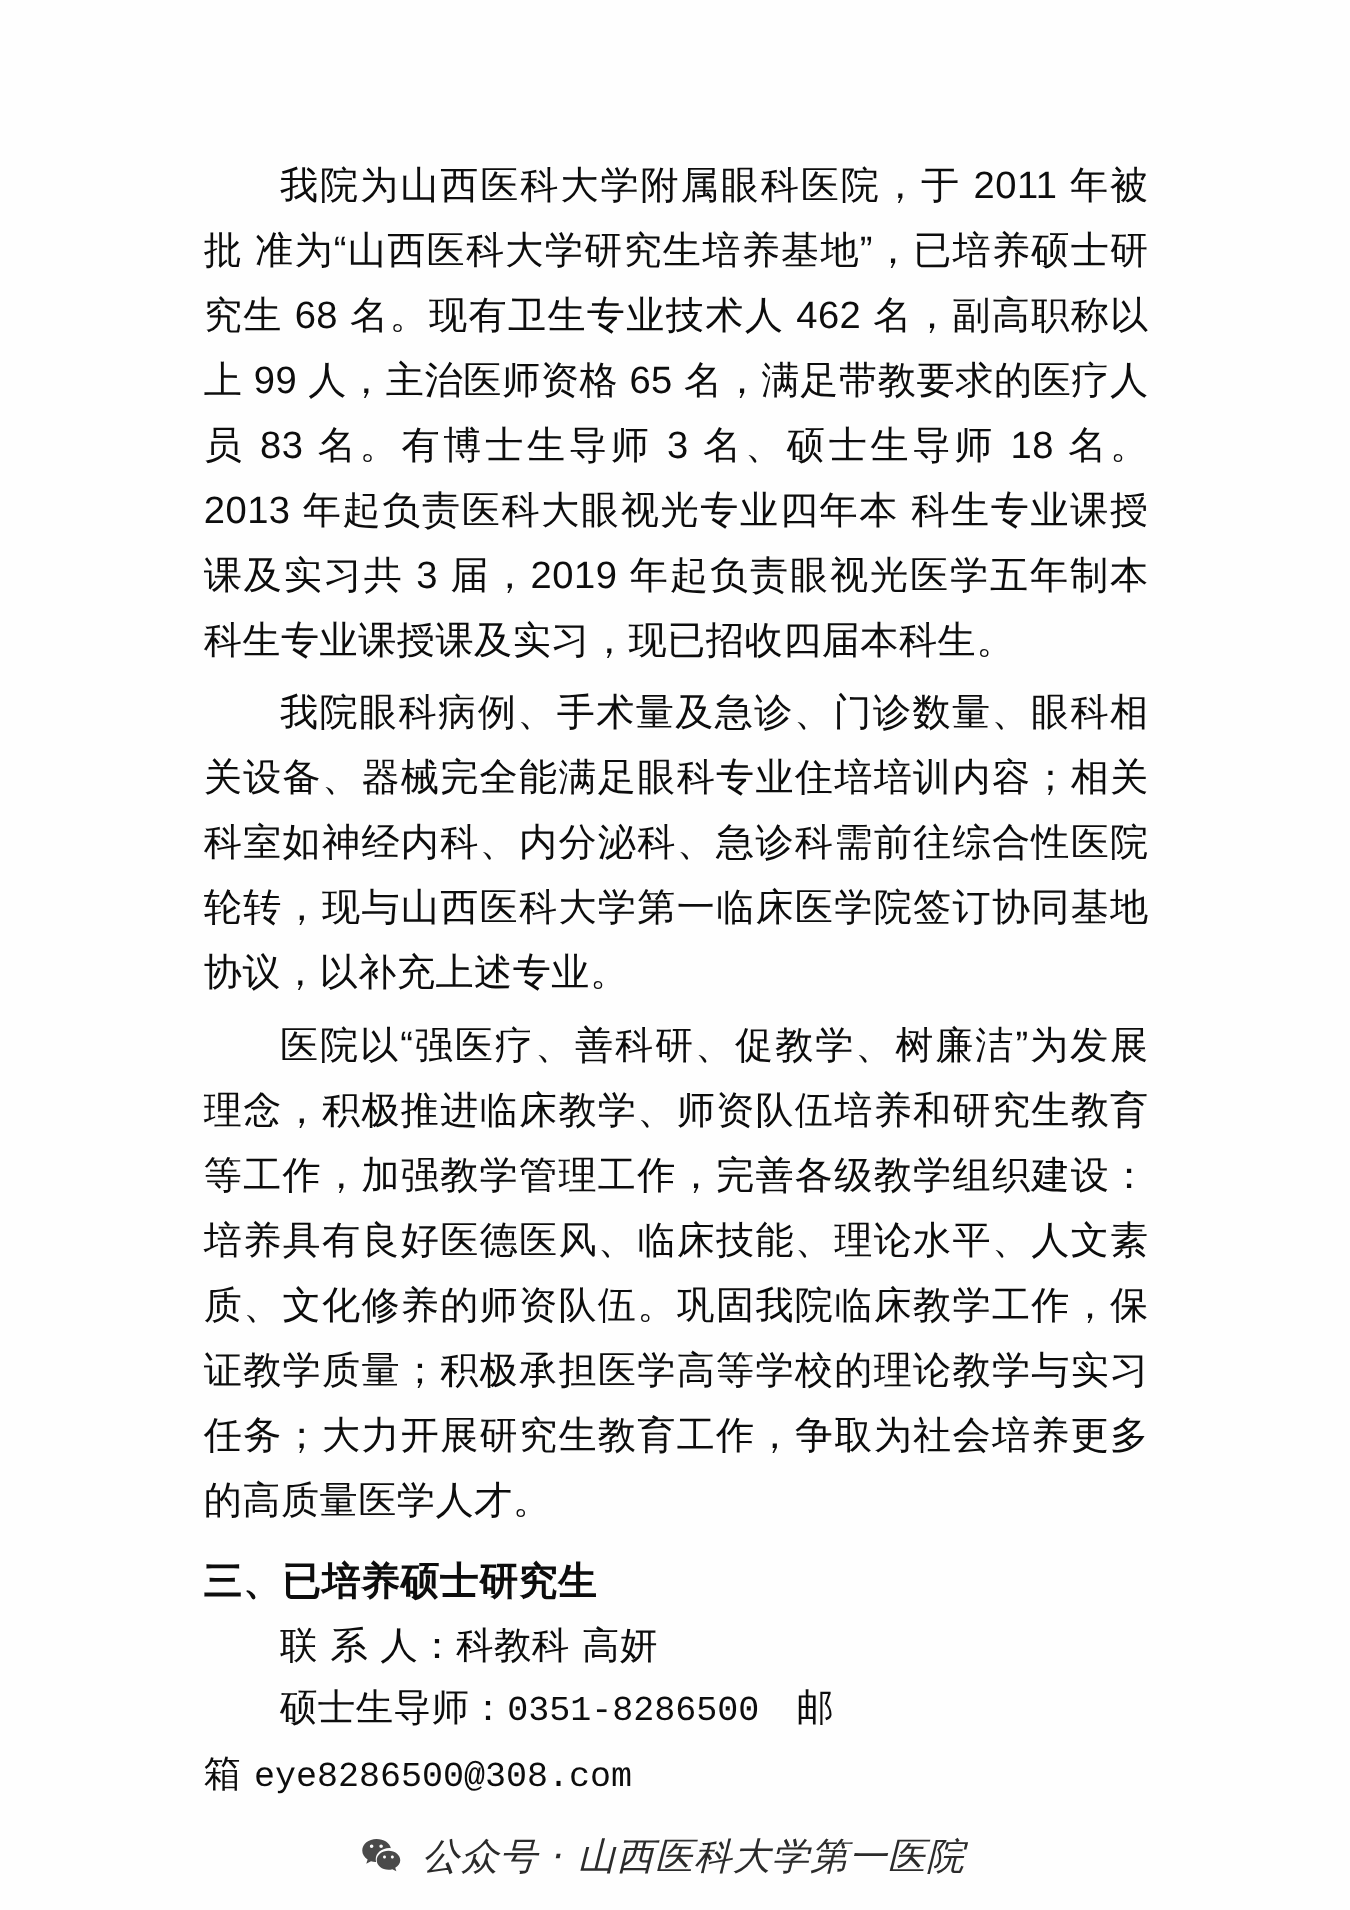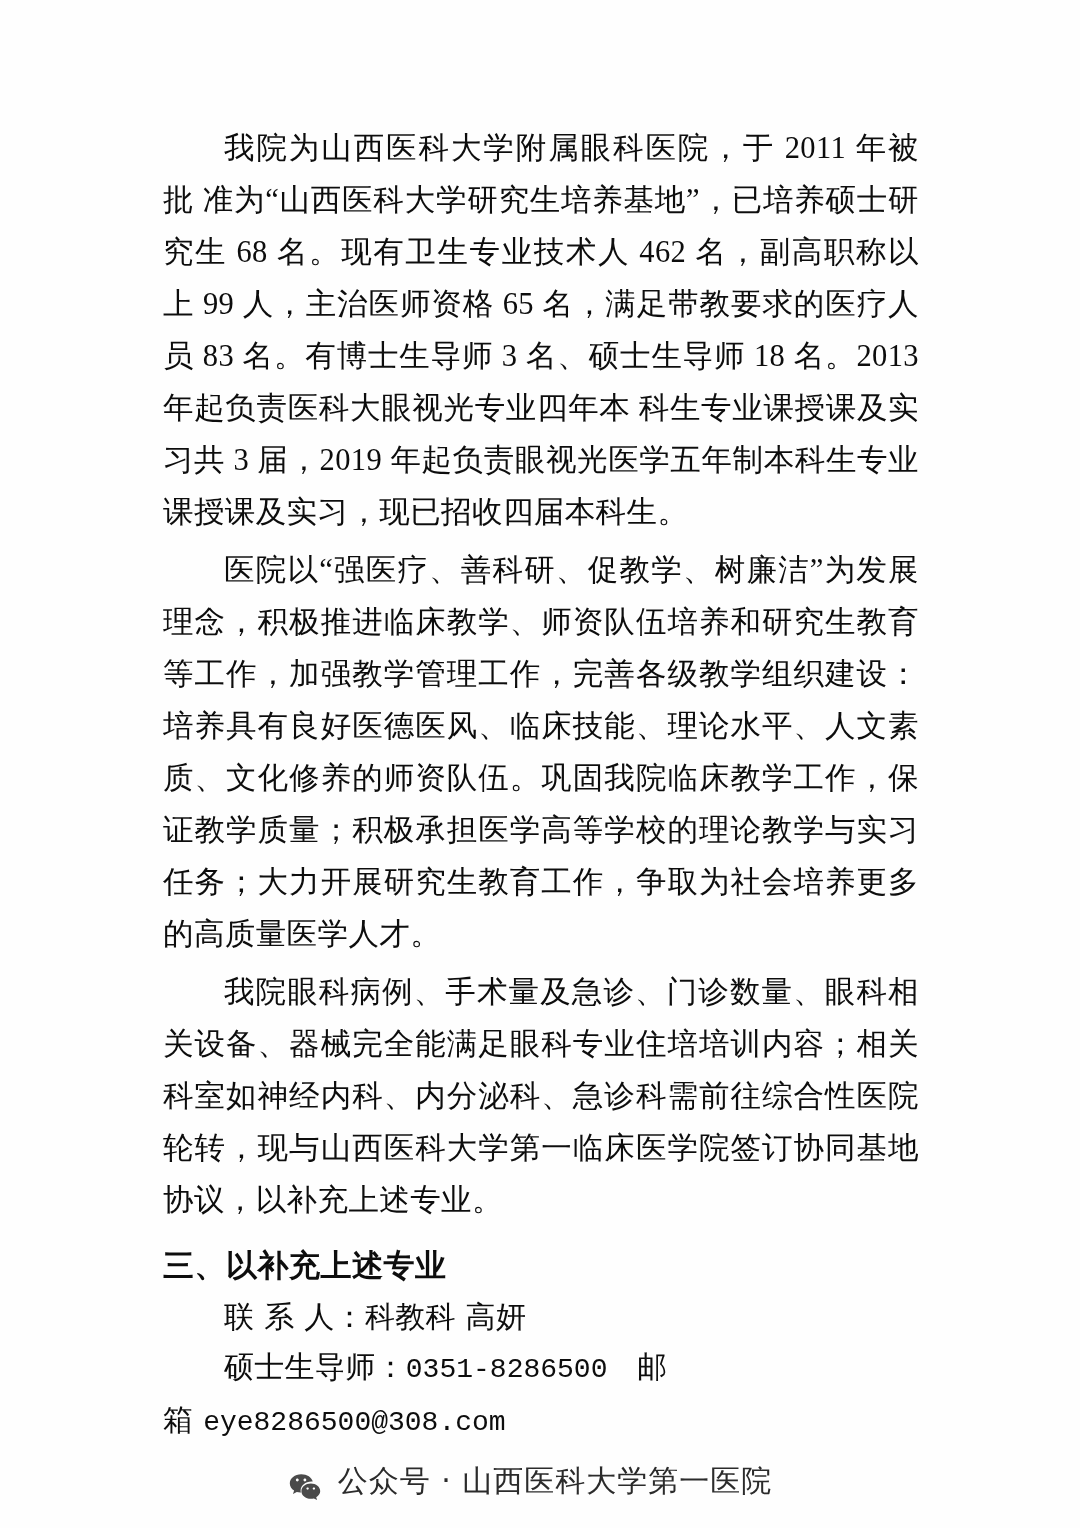--- a/index.html
+++ b/index.html
@@ -30,21 +30,21 @@
     width: 756px;
   }
   p.para {
     margin: 0 0 6px 0;
     font-size: 30.5px;
     line-height: 52px;
     text-align: justify;
     text-justify: inter-ideograph;
     text-indent: 61px;
     letter-spacing: 0.4px;
-    font-family: Liberation Serif, serif;
+    font-family: Liberation Sans, sans-serif;
   }
   h2.section-title {
     margin: 14px 0 2px 0;
     font-size: 31px;
     line-height: 50px;
     font-weight: bold;
     letter-spacing: 0.5px;
     font-family: "DejaVu Sans", "Liberation Sans", sans-serif;
   }
   .contact-line {
@@ -65,22 +65,23 @@
     position: absolute;
     left: 0;
     bottom: 22px;
     width: 1080px;
     text-align: center;
     padding-right: 20px;
     box-sizing: border-box;
   }
   .footer-inner {
     display: inline-flex;
-    align-items: flex-end;
+    align-items: flex-start;
     gap: 16px;
+    font-style: italic;
   }
   .wechat-icon {
     width: 34px;
     height: 34px;
     display: inline-block;
     position: relative;
     top: 2px;
   }
   .footer-text {
     font-size: 30px;
@@ -90,24 +91,24 @@
   }
 </style>
 </head>
 <body>
 
 <div class="page">
 
   <div class="content">
 
     <p class="para">我院为山西医科大学附属眼科医院，于 2011 年被批 准为“山西医科大学研究生培养基地”，已培养硕士研究生 68 名。现有卫生专业技术人 462 名，副高职称以上 99 人，主治医师资格 65 名，满足带教要求的医疗人员 83 名。有博士生导师 3 名、硕士生导师 18 名。2013 年起负责医科大眼视光专业四年本 科生专业课授课及实习共 3 届，2019 年起负责眼视光医学五年制本科生专业课授课及实习，现已招收四届本科生。</p>
+    <p class="para">我院眼科病例、手术量及急诊、门诊数量、眼科相关设备、器械完全能满足眼科专业住培培训内容；相关科室如神经内科、内分泌科、急诊科需前往综合性医院轮转，现与山西医科大学第一临床医学院签订协同基地协议，以补充上述专业。</p>
     <p class="para">医院以“强医疗、善科研、促教学、树廉洁”为发展理念，积极推进临床教学、师资队伍培养和研究生教育等工作，加强教学管理工作，完善各级教学组织建设：培养具有良好医德医风、临床技能、理论水平、人文素质、文化修养的师资队伍。巩固我院临床教学工作，保证教学质量；积极承担医学高等学校的理论教学与实习任务；大力开展研究生教育工作，争取为社会培养更多的高质量医学人才。</p>
-    <p class="para">我院眼科病例、手术量及急诊、门诊数量、眼科相关设备、器械完全能满足眼科专业住培培训内容；相关科室如神经内科、内分泌科、急诊科需前往综合性医院轮转，现与山西医科大学第一临床医学院签订协同基地协议，以补充上述专业。</p>
 
-    <h2 class="section-title">三、以补充上述专业</h2>
+    <h2 class="section-title">三、已培养硕士研究生</h2>
 
     <p class="contact-line"><span>联 系 人：</span><span>科教科 高妍</span></p>
 
     <p class="contact-line"><span>硕士生导师：</span><span class="mono">0351-8286500</span><span>&nbsp;&nbsp;&nbsp;</span><span>邮箱</span><span>&nbsp;</span><span class="mono">eye8286500@308.com</span></p>
 
   </div>
 
   <div class="footer">
     <span class="footer-inner">
       <span class="wechat-icon">

